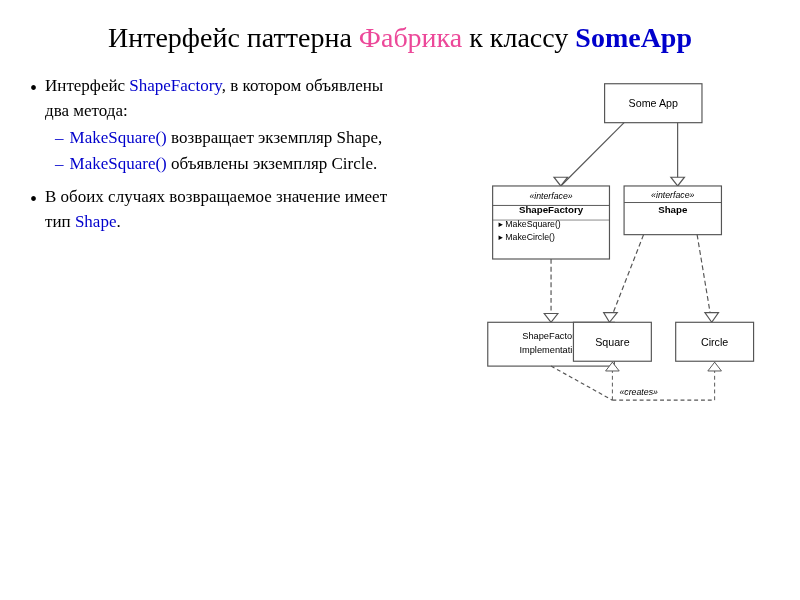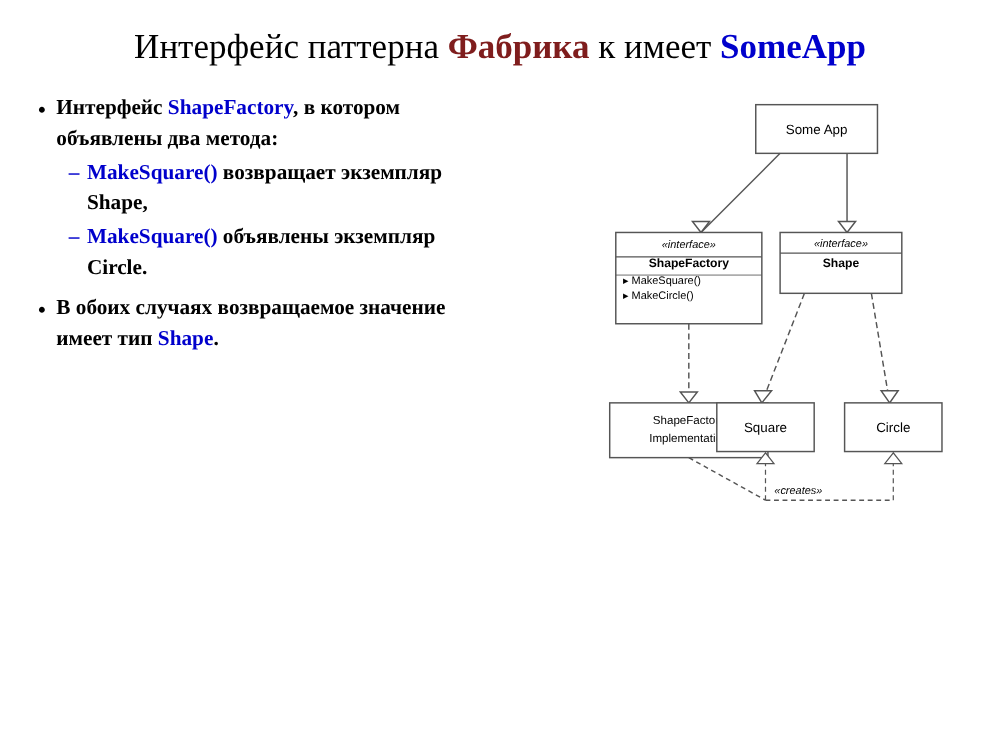--- a/index.html
+++ b/index.html
@@ -23,22 +23,22 @@
     .title {
       text-align: center;
       font-size: 28px;
       font-weight: normal;
       line-height: 1.3;
       margin-bottom: 18px;
       color: #000;
     }
 
     .title .highlight-orange {
-      color: #7f1d1d;
-      font-weight: bold;
+      color: #ec4899;
+      font-weight: normal;
     }
 
     .title .highlight-blue {
       color: #0000cc;
       font-weight: bold;
       margin-top: 14px;
     }
 
     .content-row {
       display: flex;
@@ -62,21 +62,20 @@
 
     .bullet-dot {
       font-size: 20px;
       margin-right: 8px;
       margin-top: 0px;
       flex-shrink: 0;
     }
 
     .bullet-content {
       flex: 1;
-      font-weight: bold;
     }
 
     .blue { color: #0000cc; }
 
     .sub-bullets {
       margin-left: 10px;
       margin-top: 2px;
     }
 
     .sub-item {
@@ -111,21 +110,21 @@
       position: absolute;
       top: 0;
       left: 0;
     }
   </style>
 </head>
 <body>
 
 <div class="page">
   <div class="title">
-    <span>Интерфейс паттерна </span><span class="highlight-orange">Фабрика</span><span> к имеет </span><span class="highlight-blue">SomeApp</span>
+    <span>Интерфейс паттерна </span><span class="highlight-orange">Фабрика</span><span> к классу </span><span class="highlight-blue">SomeApp</span>
   </div>
 
   <div class="content-row">
     <div class="text-col">
 
       <div class="bullet-item">
         <span class="bullet-dot">•</span>
         <div class="bullet-content">
           <span>Интерфейс </span><span class="blue">ShapeFactory</span><span>, в котором объявлены два метода:</span>
           <div class="sub-bullets">

